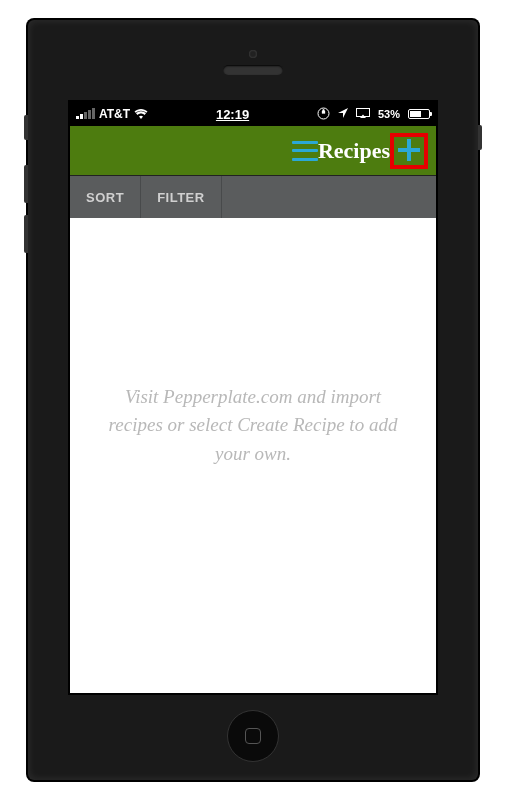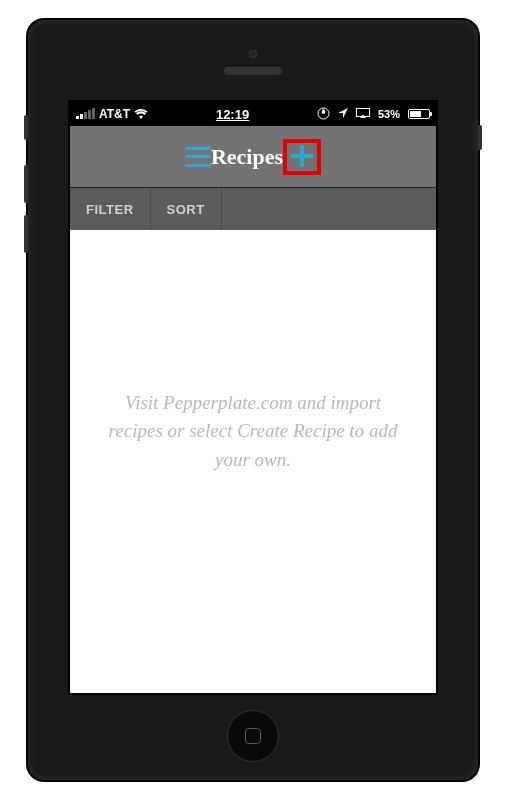--- a/index.html
+++ b/index.html
@@ -14,21 +14,21 @@
       font-family: -apple-system, Helvetica, Arial, sans-serif;
       display: flex;
       justify-content: center;
       align-items: flex-start;
       padding-top: 20px;
     }
     .phone {
       width: 450px;
       height: 760px;
       background: #1a1a1a;
-      border-radius: 16px;
+      border-radius: 6px;
       padding: 80px 40px 85px 40px;
       position: relative;
       box-shadow: 0 0 0 2px #000, inset 0 0 8px rgba(255,255,255,0.1);
     }
     .side-button-left {
       position: absolute;
       left: -4px;
       width: 4px;
       background: #333;
       border-radius: 2px 0 0 2px;
@@ -160,25 +160,25 @@
     }
     .battery-fill {
       position: absolute;
       left: 1px;
       top: 1px;
       bottom: 1px;
       width: 53%;
       background: #fff;
     }
     .nav-bar {
-      height: 62px;
-      background: #737373;
-      display: flex;
-      align-items: center;
-      justify-content: center;
+      height: 50px;
+      background: #4d7c0f;
+      display: flex;
+      align-items: center;
+      justify-content: flex-end;
       padding: 0 8px;
       border-bottom: 1px solid #222;
     }
     .hamburger {
       width: 26px;
       height: 20px;
       display: flex;
       flex-direction: column;
       justify-content: space-between;
       cursor: pointer;
@@ -306,22 +306,22 @@
       <div class="add-wrap">
         <span class="plus-icon">
           <svg width="22" height="22" viewBox="0 0 22 22">
               <path fill="#2ba8d6" d="M9 0h4v9h9v4h-9v9H9v-9H0V9h9z"></path>
             </svg>
         </span>
       </div>
     </div>
 
     <div class="sub-bar">
+      <div class="sub-item">SORT</div>
       <div class="sub-item">FILTER</div>
-      <div class="sub-item">SORT</div>
     </div>
 
     <div class="content">
       <div class="empty-text">Visit Pepperplate.com and import recipes or select Create Recipe to add your own.</div>
     </div>
   </div>
 
   <div class="home-button">
     <div class="home-square"></div>
   </div>

